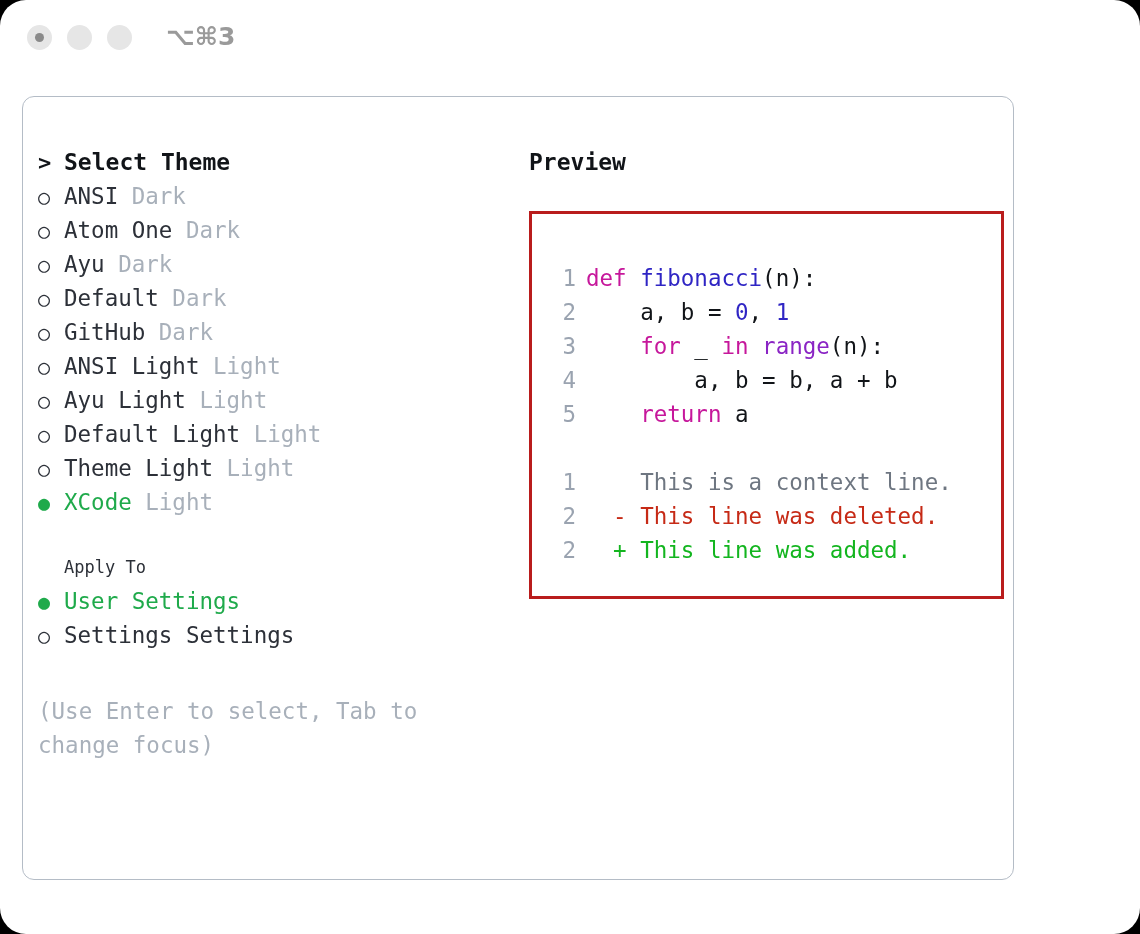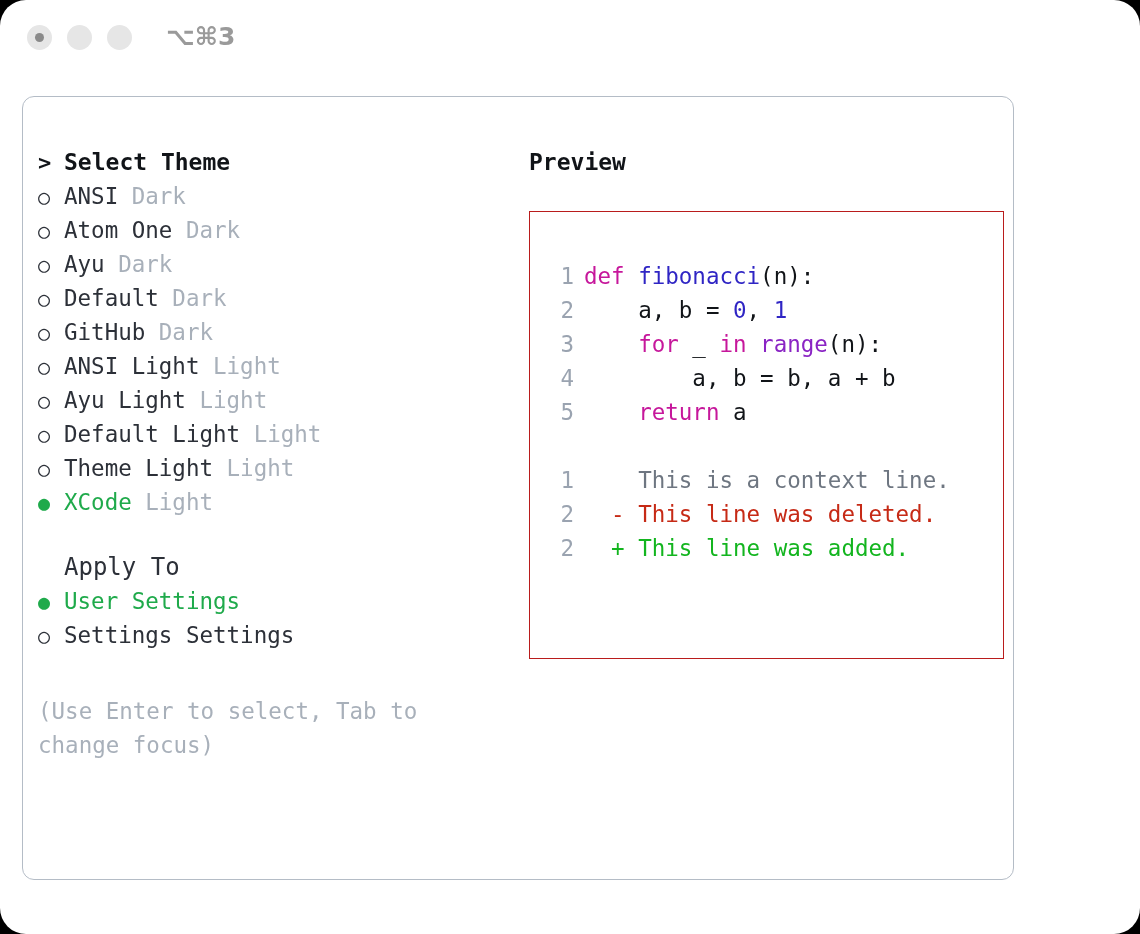--- a/index.html
+++ b/index.html
@@ -104,21 +104,21 @@
   .theme-name { color: #2c3038; }
   .theme-kind { color: #a8b0ba; }
   .row.selected .marker { color: #1faa4b; }
   .row.selected .theme-name { color: #1faa4b; }
   .row.selected .theme-kind { color: #a8b0ba; }
 
   #apply-section { margin-top: 31px; }
   #apply-title {
     height: 34px;
     line-height: 34px;
-    font-size: 24px;
+    font-size: 17px;
     color: #2c3038;
     padding-left: 26px;
   }
   #hint {
     margin-top: 42px;
     font-size: 22.5px;
     line-height: 34px;
     color: #a8b0ba;
     width: 400px;
   }
@@ -133,22 +133,22 @@
   }
   #preview-title {
     font-size: 23px;
     font-weight: bold;
     color: #111418;
     line-height: 34px;
   }
   #preview-box {
     margin-top: 32px;
     width: 475px;
-    height: 448px;
-    border: 1px solid #b91c1c;
+    height: 388px;
+    border: 3px solid #b91c1c;
     box-sizing: border-box;
     background: #ffffff;
     position: relative;
   }
   #code-area {
     position: absolute;
     left: 18px;
     top: 47px;
     font-size: 22.5px;
     line-height: 34px;

